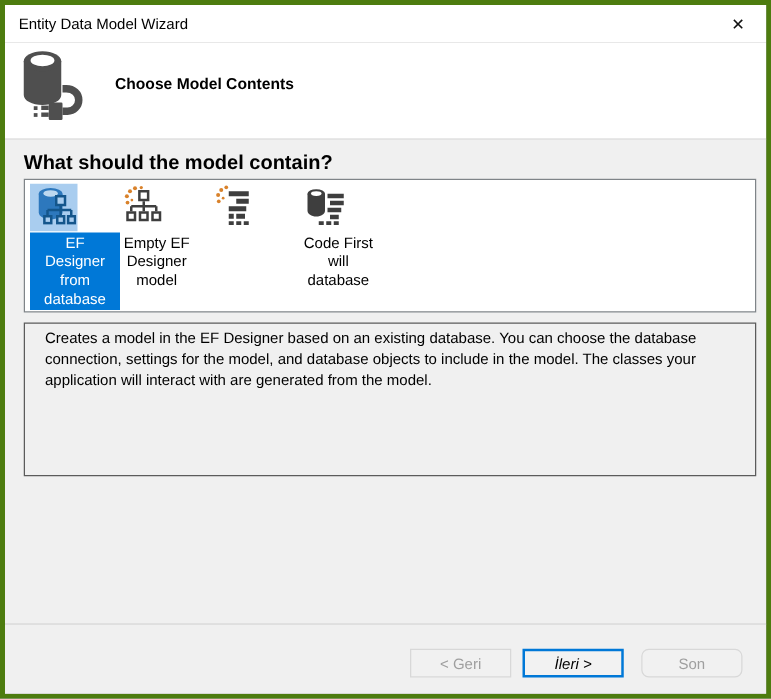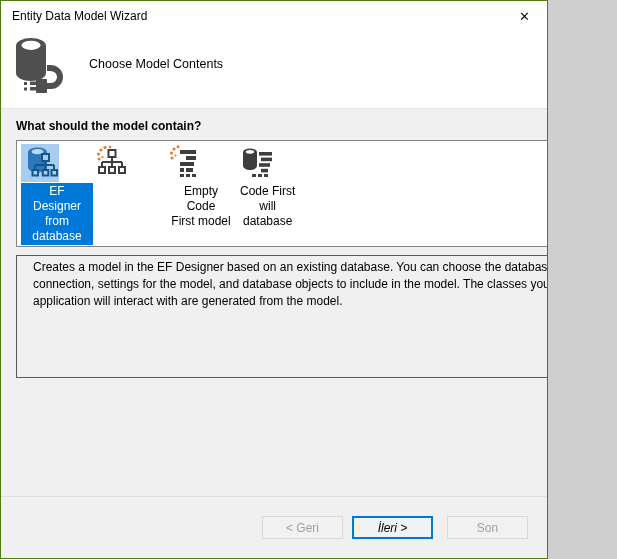--- a/index.html
+++ b/index.html
@@ -1,36 +1,36 @@
 <!DOCTYPE html>
 <html><head>
 <meta charset="utf-8">
 <style>
   * { margin:0; padding:0; box-sizing:border-box; }
   html,body { background:#cfcfcf; font-family:"Liberation Sans", sans-serif; }
   .window {
-    position:relative; width:548px; height:559px;
-    background:#a3a3a3; border:1px solid #4d7c0f;
+    position:relative; width:617px; height:559px;
+    background:#a3a3a3; border:4px solid #4d7c0f;
     font-size:12px; color:#000; overflow:hidden;
   }
   
   .titlebar { position:relative; height:30px; background:#ffffff; }
   .title-text { position:absolute; left:11px; top:0; line-height:30px; font-size:12px; color:#000; }
   .close-btn {
     position:absolute; right:0; top:0; width:45px; height:30px;
     display:flex; align-items:center; justify-content:center;
     cursor:default; font-size:13px; color:#111;
   }
   
   .header { position:relative; height:77px; background:#ffffff; }
   .wizard-icon { position:absolute; left:8px; top:3px; width:56px; height:60px; }
-  .page-title { position:absolute; left:88px; top:26px; font-weight:normal; font-size:12.5px; color:#000; }
+  .page-title { position:absolute; left:88px; top:26px; font-weight:bold; font-size:12.5px; color:#000; }
   
   .content { position:relative; height:388px; background:#f0f0f0; border-top:1px solid #e3e3e3; }
-  .question-label { position:absolute; left:15px; top:10px; font-weight:bold; font-size:12px; }
+  .question-label { position:absolute; left:15px; top:10px; font-weight:bold; font-size:16px; }
   .options-box {
     position:absolute; left:15px; top:31px; width:586px; height:107px;
     background:#ffffff; border:1px solid #7f8488;
     display:flex; align-items:flex-start; padding:3px 0 0 4px;
   }
   .option-tile { width:72px; margin-right:0; display:flex; flex-direction:column; align-items:flex-start; cursor:default; }
   .tile-icon-wrap { width:38px; height:38px; display:flex; align-items:center; justify-content:center; }
   .tile-icon { width:36px; height:36px; }
   .tile-icon-bg { width:38px; height:38px; background:#a9cdef; display:flex; align-items:center; justify-content:center; }
   .tile-label {
@@ -49,21 +49,21 @@
     display:flex; justify-content:flex-end; align-items:flex-start; padding:19px 19px 0 0;
   }
   .btn {
     width:81px; height:23px; font-family:"Liberation Sans", sans-serif; font-size:12px;
     background:#f3f3f3; border:1px solid #888888; color:#000;
     display:flex; align-items:center; justify-content:center; cursor:default;
   }
   .btn.disabled { background:#f1f1f1; border-color:#d8d8d8; color:#9f9f9f; }
   .btn.default-btn { border:2px solid #0078d7; background:#f2f2f2;font-style:italic; }
   .btn + .btn { margin-left:9px; }
-  .btn.gap-md { margin-left:14px; }
+  .btn.gap-md { margin-left:14px;border-radius:6px; }
   .btn.gap-lg { margin-left:15px; }
 </style>
 </head>
 <body>
 
 <div class="window">
 
   <div class="titlebar">
     <span class="title-text">Entity Data Model Wizard</span>
     <div class="close-btn">
@@ -134,20 +134,23 @@
             <rect x="13.5" y="4" width="9" height="9" fill="#3e3e3e"></rect>
             <rect x="15.5" y="6" width="5" height="5" fill="#ffffff"></rect>
             <rect x="4" y="21" width="8" height="8" fill="#3e3e3e"></rect>
             <rect x="6" y="23" width="4" height="4" fill="#ffffff"></rect>
             <rect x="14" y="21" width="8" height="8" fill="#3e3e3e"></rect>
             <rect x="16" y="23" width="4" height="4" fill="#ffffff"></rect>
             <rect x="24" y="21" width="8" height="8" fill="#3e3e3e"></rect>
             <rect x="26" y="23" width="4" height="4" fill="#ffffff"></rect>
           </svg>
         </div>
+        <div class="tile-label">Empty EF
+Designer
+model</div>
       </div>
 
       <div class="option-tile">
         <div class="tile-icon-wrap">
           <svg class="tile-icon" viewBox="0 0 36 36">
             <g fill="#d9822b">
               <circle cx="6" cy="13" r="1.5"></circle>
                 <circle cx="5.5" cy="8" r="1.6"></circle>
               <circle cx="8" cy="4" r="1.6"></circle>
                 <circle cx="12" cy="1.8" r="1.5"></circle>
@@ -158,22 +161,20 @@
               <rect x="20" y="11" width="10" height="4"></rect>
               <rect x="14" y="17" width="14" height="4"></rect>
               <rect x="14" y="23" width="4" height="4"></rect>
               <rect x="20" y="23" width="7" height="4"></rect>
               <rect x="14" y="29" width="4" height="3"></rect>
               <rect x="20" y="29" width="4" height="3"></rect>
               <rect x="26" y="29" width="4" height="3"></rect>
             </g>
           </svg>
         </div>
-        <div class="tile-label">Empty Code
-First model</div>
       </div>
 
       <div class="option-tile">
         <div class="tile-icon-wrap">
           <svg class="tile-icon" viewBox="0 0 36 36">
             <path d="M5 7 v13.5 c0 2.6 3.1 4.6 7 4.6 s7 -2 7 -4.6 v-13.5 z" fill="#3e3e3e"></path>
             <ellipse cx="12" cy="7" rx="7" ry="3.6" fill="#3e3e3e"></ellipse>
             <ellipse cx="12" cy="6.8" rx="4.2" ry="1.9" fill="#ffffff"></ellipse>
             <g fill="#3e3e3e">
               <rect x="21" y="7" width="13" height="3.6"></rect>

